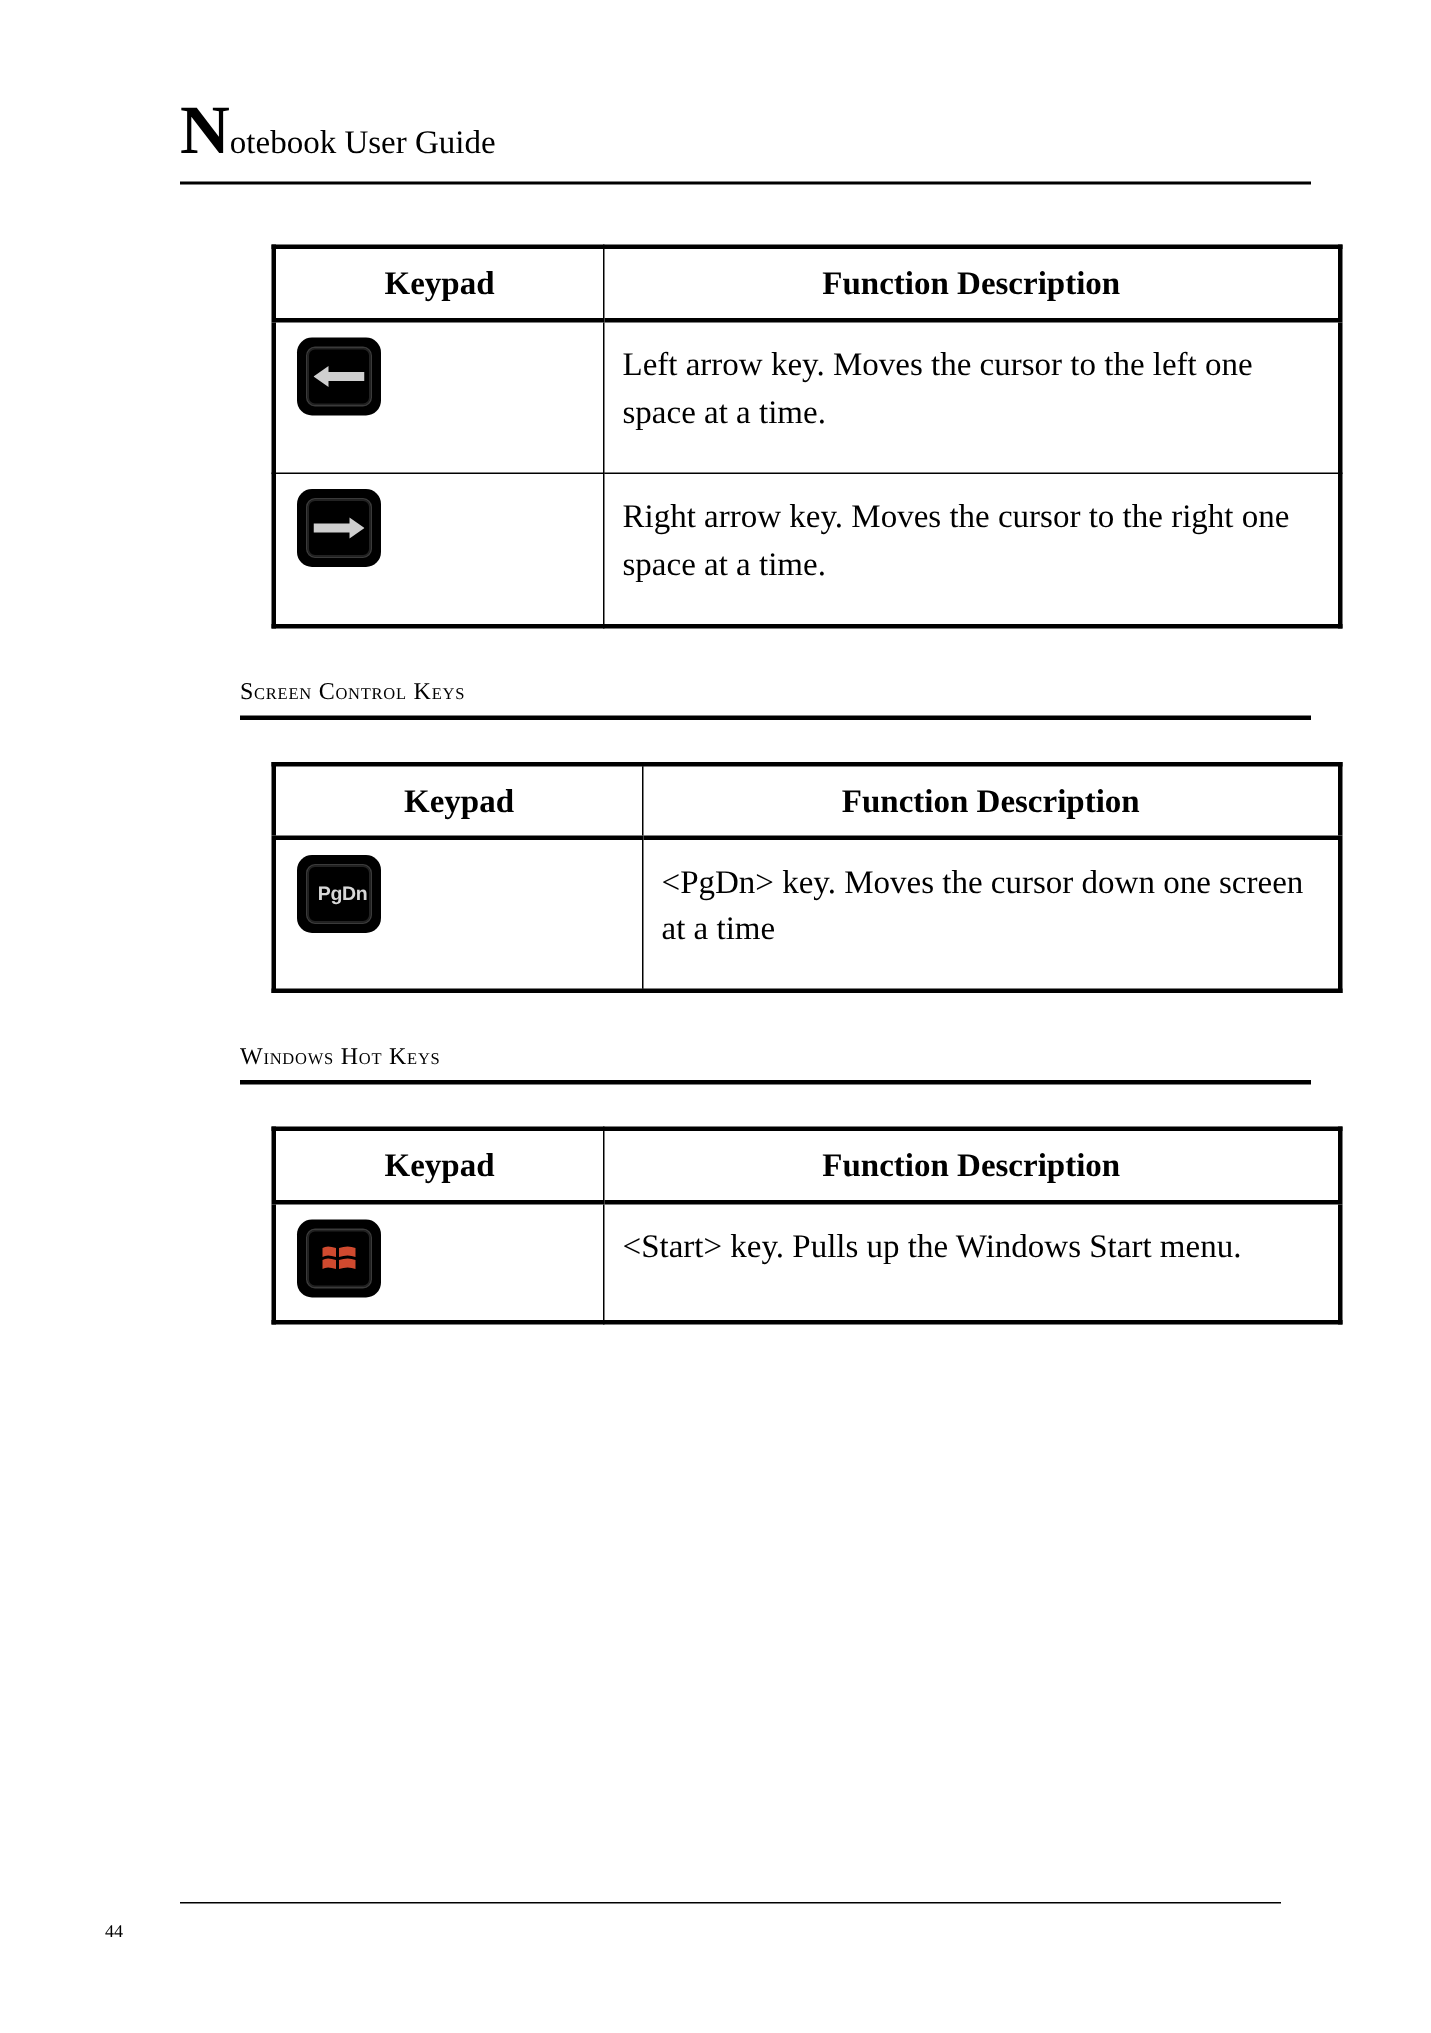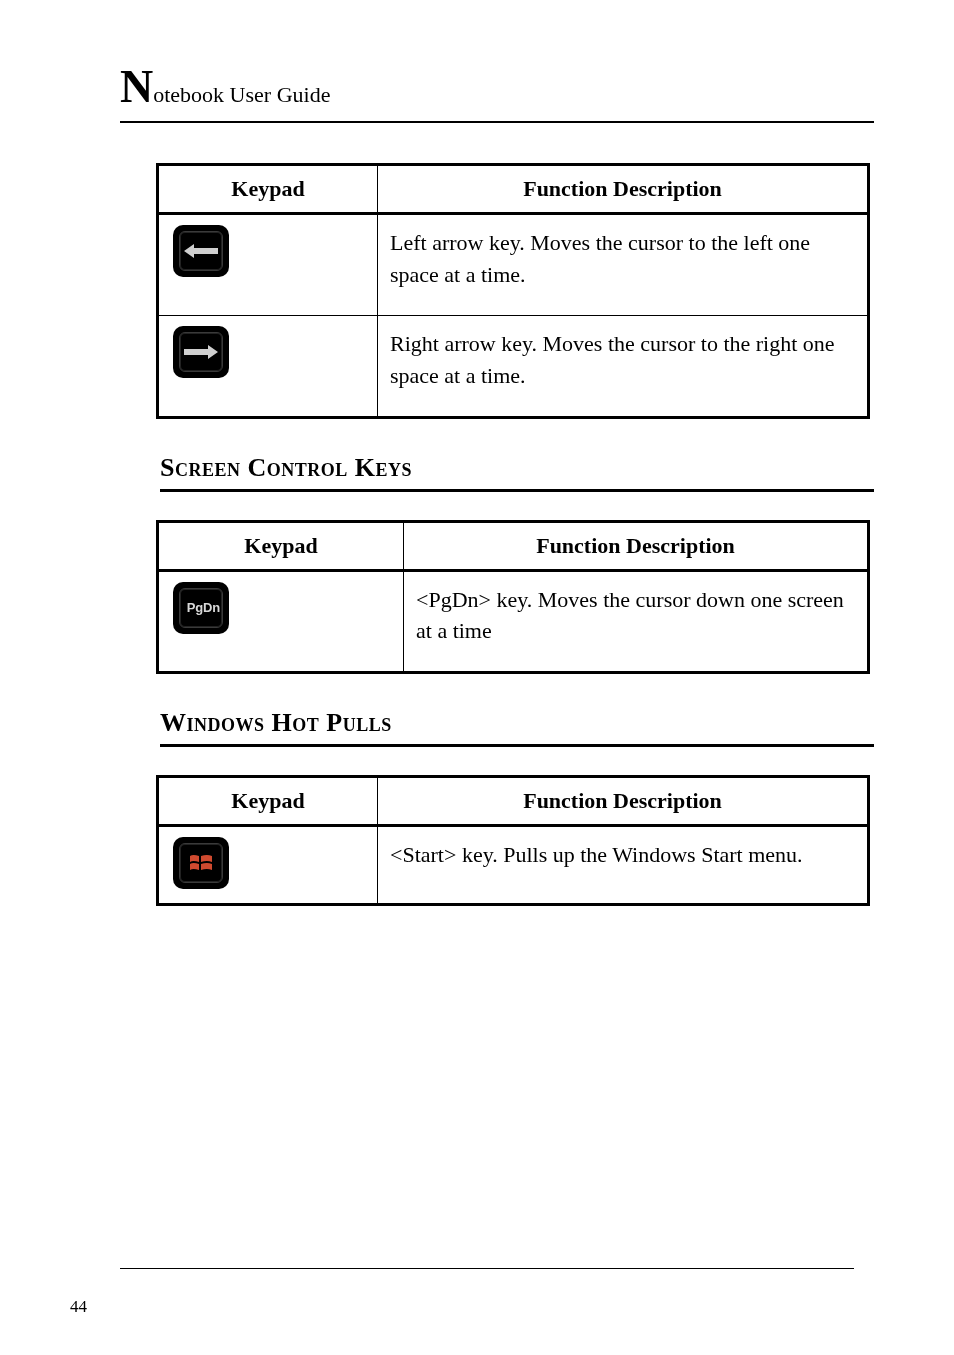--- a/index.html
+++ b/index.html
@@ -26,21 +26,21 @@
   }
   .header-title .big-n {
     font-size: 46px;
     font-weight: bold;
     font-family: Garamond, serif;
     vertical-align: baseline;
   }
   table.keys {
     border-collapse: collapse;
     width: 100%;
-    margin-left: 36px;
+    margin-left: 61px;
     width: calc(100% - 40px);
     margin-bottom: 34px;
     border: 3px solid #000;
   }
   table.keys th {
     font-weight: bold;
     font-size: 22px;
     padding: 10px 12px;
     text-align: center;
   }
@@ -64,22 +64,22 @@
     font-size: 22px;
     padding: 12px 16px 24px 12px;
     line-height: 1.45;
     vertical-align: top;
   }
   table.keys td.desc b {
     font-weight: normal;
   }
   .section-heading {
     font-variant: small-caps;
-    font-weight: bold;
-    font-size: 26px;
+    font-weight: normal;
+    font-size: 16px;
     letter-spacing: 0.5px;
     border-bottom: 3px solid #000;
     padding-bottom: 6px;
     margin: 8px 0 28px 40px;
   }
   
   .keycap {
     display: inline-block;
     width: 56px;
     height: 52px;
@@ -114,23 +114,23 @@
   .keycap svg {
     width: 34px;
     height: 20px;
   }
   .keycap.win .inner svg {
     width: 26px;
     height: 26px;
   }
   .page-number {
     position: absolute;
-    bottom: 38px;
+    bottom: 60px;
     left: 70px;
-    font-size: 17px;
+    font-size: 12px;
   }
   .footer-rule {
     position: absolute;
     bottom: 86px;
     left: 120px;
     right: 100px;
     height: 1.4px;
     background: #000;
   }
 </style>
@@ -200,21 +200,21 @@
               </span>
           </span>
         </td>
         <td class="desc">
           <span>&lt;</span><b>PgDn</b><span>&gt; key. Moves the cursor down one screen at a time</span>
         </td>
       </tr>
     </tbody>
   </table>
 
-  <div class="section-heading">Windows Hot Pulls</div>
+  <div class="section-heading">Windows Hot Keys</div>
 
   <table class="keys">
     <thead>
       <tr>
         <th style="width:170px">Keypad</th>
         <th>Function Description</th>
       </tr>
     </thead>
     <tbody>
       <tr>

